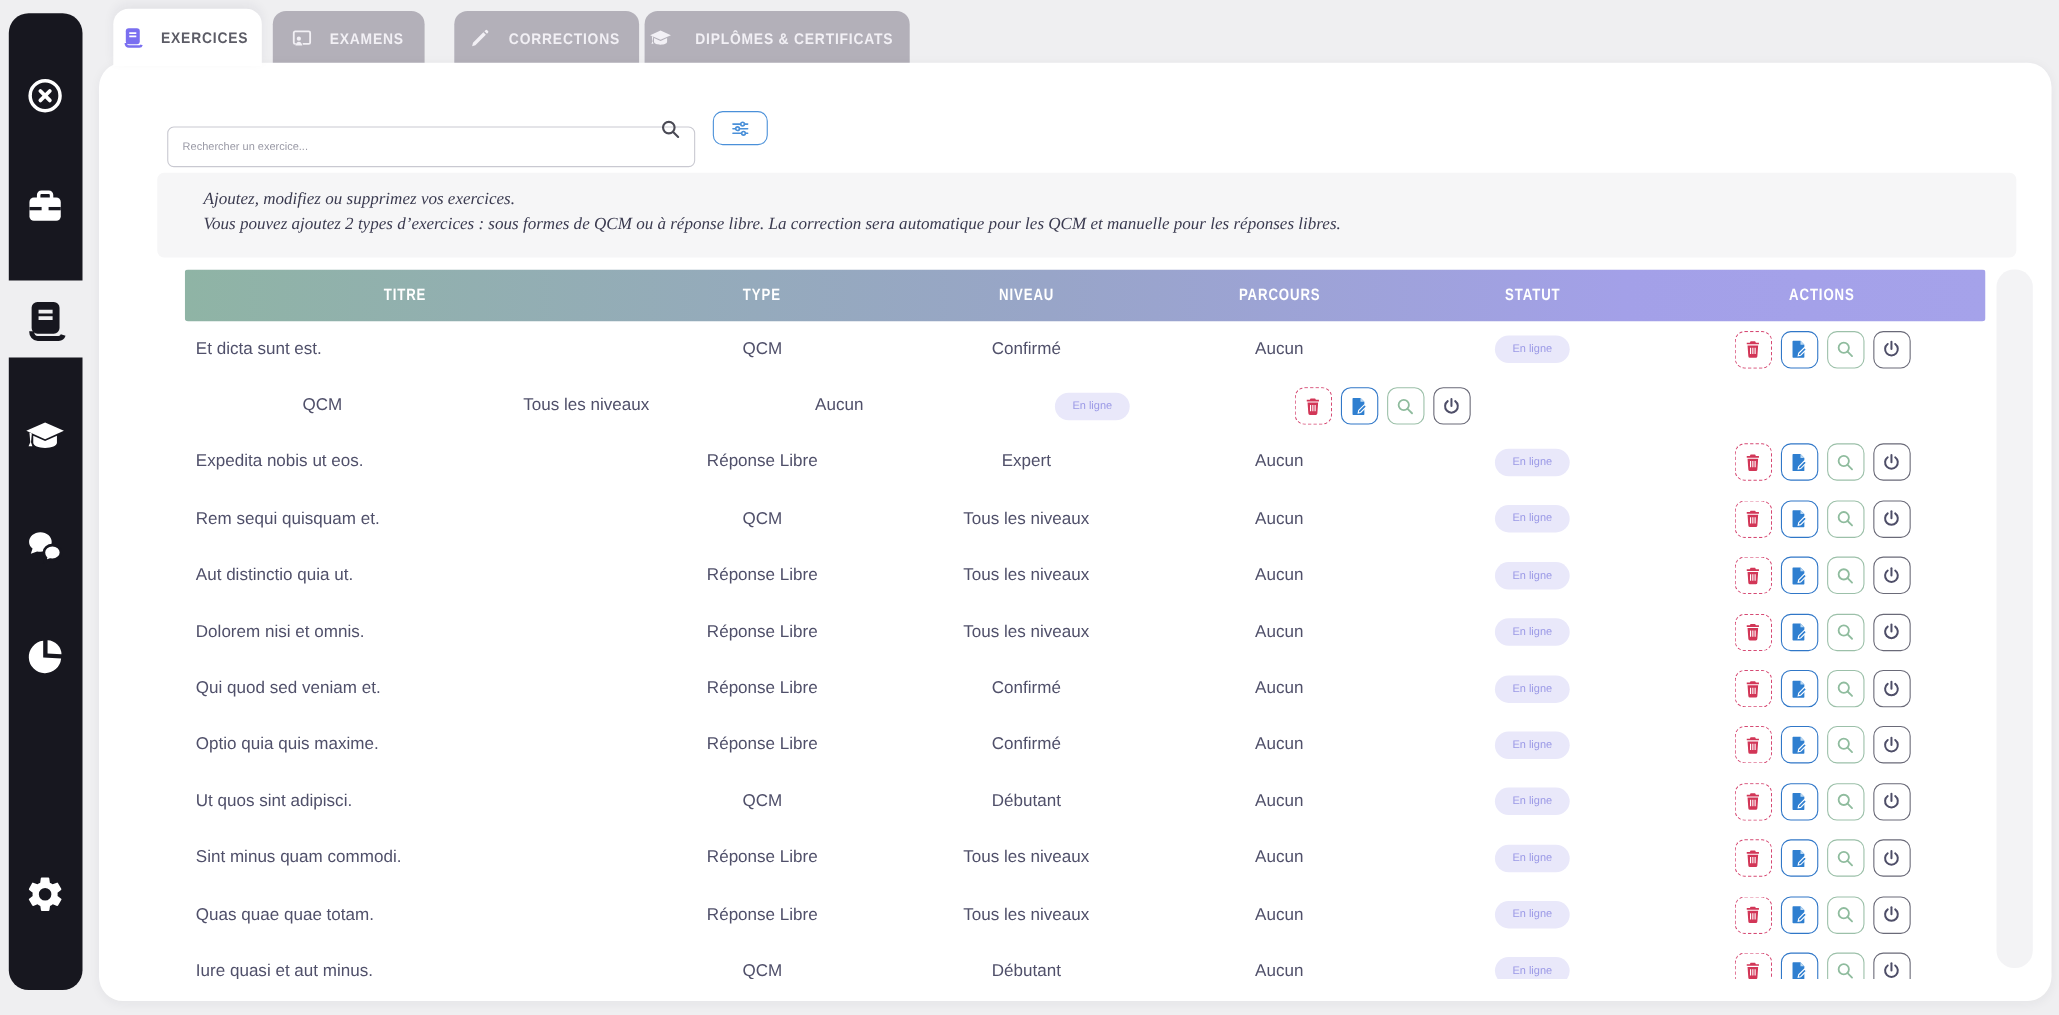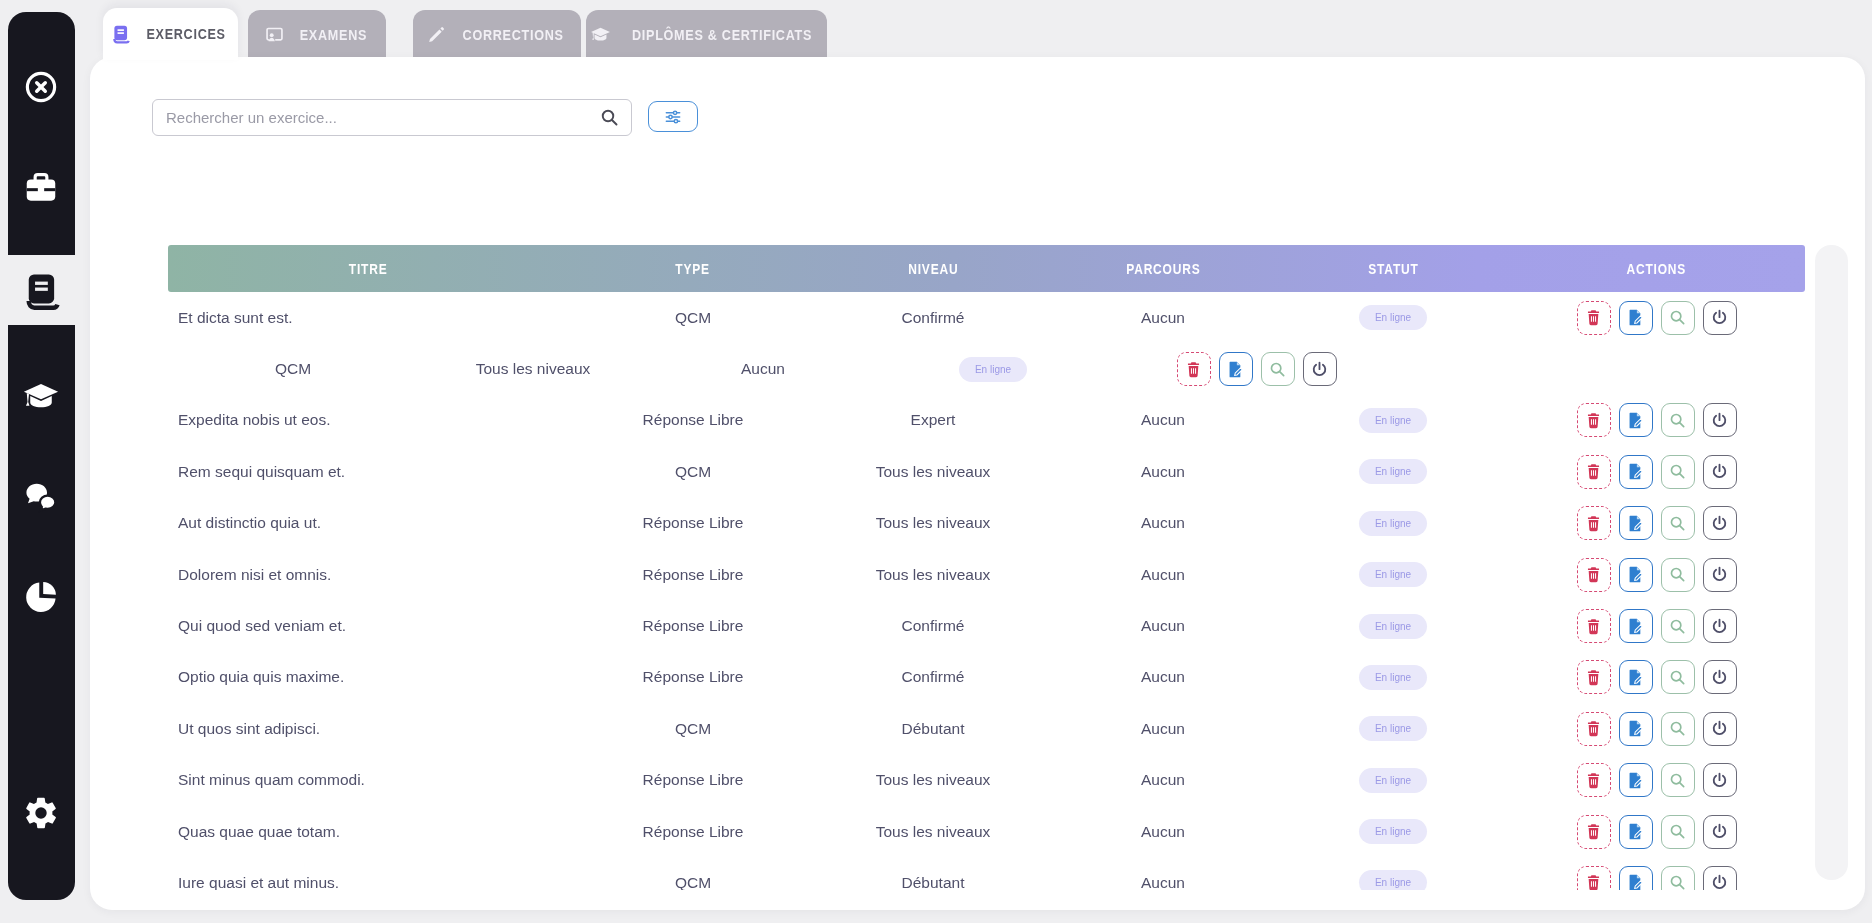--- a/index.html
+++ b/index.html
@@ -34,22 +34,23 @@
   .tab-active .tab-label { color:#5c5c66; font-weight:700; }
   .tab-gray { top:10px; height:50px; background:#b3b0b9; border-radius:12px 12px 0 0; z-index:1; }
   .tab-gray .tab-label { color:#f2f0f5; font-weight:700; }
   .tab-examens { left:248px; width:138px; }
   .tab-corrections { left:413px; width:168px; }
   .tab-diplomes { left:586px; width:241px; }
   
   .search-wrap { position:absolute; left:62px; top:42px; width:480px; height:37px; }
   .search-input {
     width:100%; height:100%; border:1px solid #c9c9d1; border-radius:6px;
-    padding:0 44px 0 13px; font-size:15px; color:#3c3c4c; background:#fff;
+    padding:0 44px 0 13px; font-size:10px; color:#3c3c4c; background:#fff;
     font-family:"Liberation Sans", sans-serif;
+    margin-top:16px;
   }
   .search-input::placeholder { color:#9a9aa6; }
   .search-icon { position:absolute; right:12px; top:8px; width:21px; height:21px; cursor:pointer; }
   .filter-btn {
     position:absolute; left:558px; top:44px; width:50px; height:31px;
     background:#fff; border:1.6px solid #4a90d9; border-radius:9px;
     display:flex; align-items:center; justify-content:center; cursor:pointer;
   }
   .filter-btn svg { width:20px; height:20px; }
   .create-btn {
@@ -204,20 +205,24 @@
   <button class="filter-btn">
     <svg viewBox="0 0 24 24" fill="#fff" stroke="#4a90d9" stroke-width="1.8" stroke-linecap="round">
         <path d="M4 7h16M4 12h16M4 17h16"></path>
         <circle cx="14.5" cy="7" r="2"></circle>
         <circle cx="9" cy="12" r="2"></circle>
         <circle cx="15.5" cy="17" r="2"></circle>
       </svg>
   </button>
 
 
+  <div class="info-box">
+    <div>Ajoutez, modifiez ou supprimez vos exercices.</div>
+    <div>Vous pouvez ajoutez 2 types d’exercices : sous formes de QCM ou à réponse libre. La correction sera automatique pour les QCM et manuelle pour les réponses libres.</div>
+  </div>
 
   <div class="table-wrap">
     <div class="thead">
       <div class="hc col-title"><span>TITRE</span></div>
       <div class="hc col-type"><span>TYPE</span></div>
       <div class="hc col-niveau"><span>NIVEAU</span></div>
       <div class="hc col-parcours"><span>PARCOURS</span></div>
       <div class="hc col-statut"><span>STATUT</span></div>
       <div class="hc col-actions"><span>ACTIONS</span></div>
     </div>

